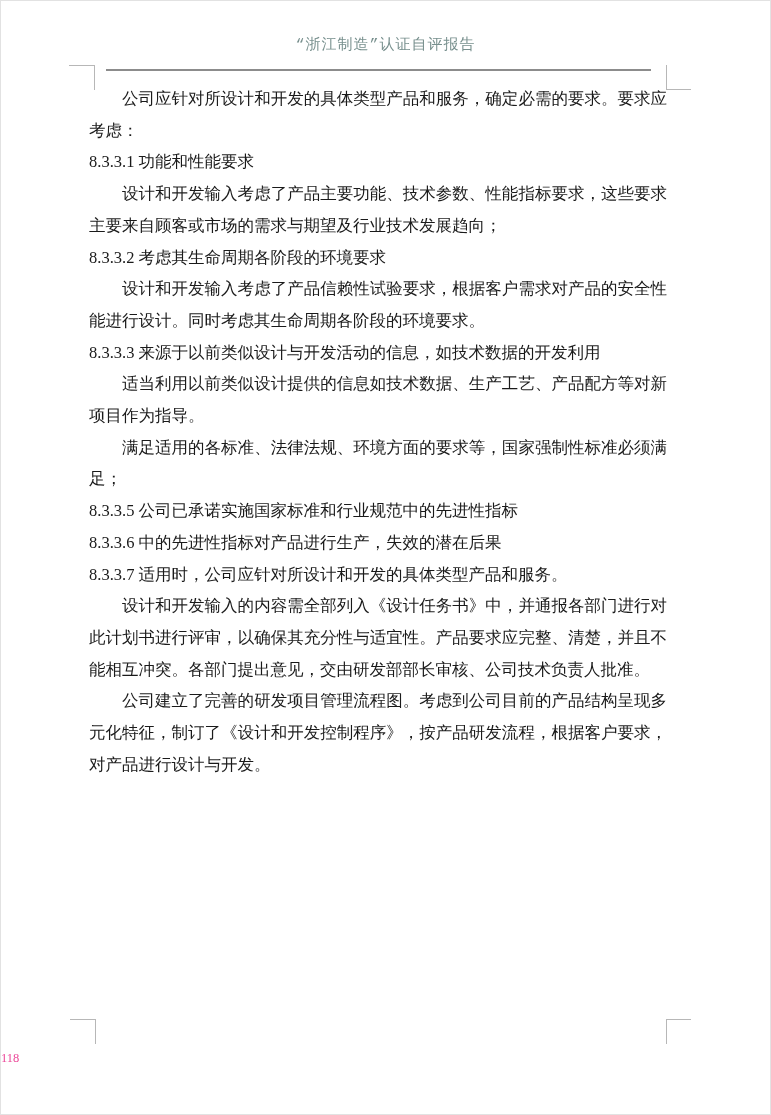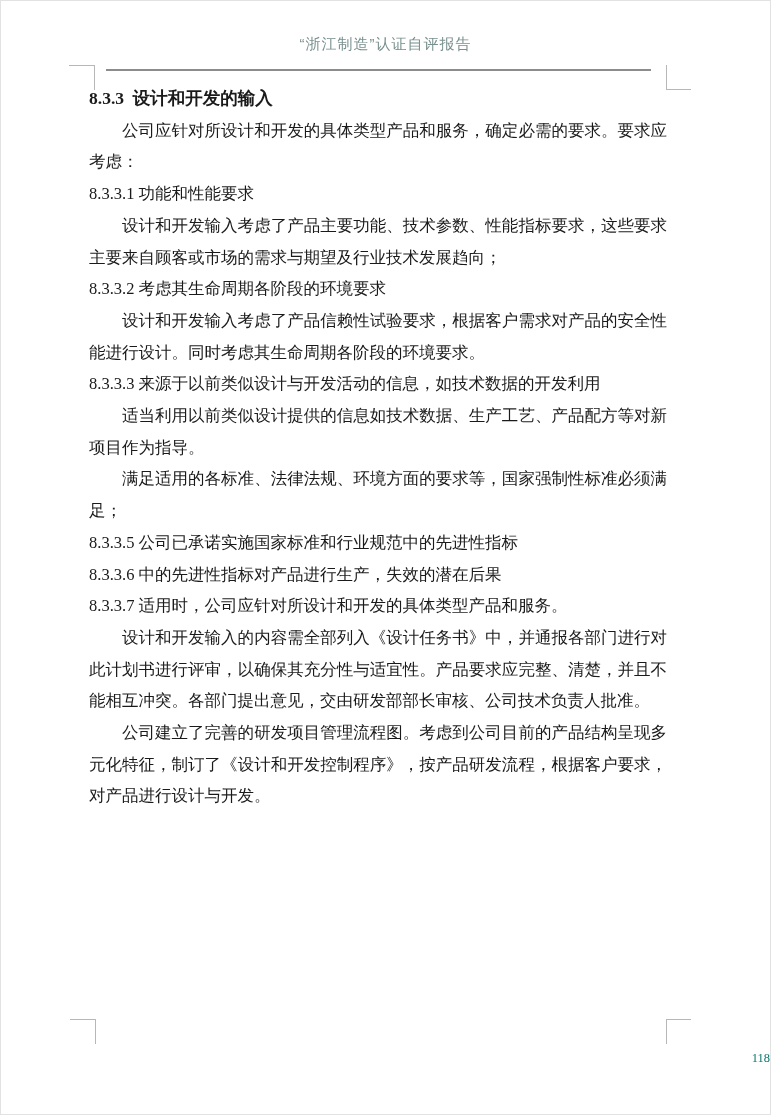--- a/index.html
+++ b/index.html
@@ -12,21 +12,21 @@
     overflow: hidden;
     font-family: "Liberation Serif", "DejaVu Serif", serif;
     color: #1a1a1a;
   }
   .header-title {
     position: absolute;
     top: 34px;
     left: 0;
     width: 100%;
     text-align: center;
-    font-family: Liberation Sans, sans-serif;
+    font-family: Liberation Mono, monospace;
     font-size: 15px;
     letter-spacing: 1px;
     color: #78908e;
   }
   .header-rule {
     position: absolute;
     top: 68px;
     left: 105px;
     width: 545px;
     border-top: 2px solid #8c8c8c;
@@ -65,41 +65,40 @@
     font-size: 17.5px !important;
     white-space: pre-wrap;
   }
   .sec { text-indent: 0; }
   .para { text-indent: 2em; }
   .footer-page-number {
     position: absolute;
     top: 1050px;
     left: 0;
     width: 100%;
-    text-align: right;
+    text-align: left;
     font-size: 12.5px;
-    color: #0f766e;
+    color: #ec4899;
     font-family: "Liberation Serif", "DejaVu Serif", serif;
   }
 </style>
 </head>
 <body>
 
 <div class="page">
 
   <div class="header-title">“浙江制造”认证自评报告</div>
   <div class="header-rule"></div>
 
   <div class="mark mark-tl"></div>
   <div class="mark mark-tr"></div>
   <div class="mark mark-bl"></div>
   <div class="mark mark-br"></div>
 
   <div class="content">
-    <p class="heading">8.3.3  设计和开发的输入</p>
     <p class="para">公司应针对所设计和开发的具体类型产品和服务，确定必需的要求。要求应考虑：</p>
     <p class="sec">8.3.3.1 功能和性能要求</p>
     <p class="para">设计和开发输入考虑了产品主要功能、技术参数、性能指标要求，这些要求主要来自顾客或市场的需求与期望及行业技术发展趋向；</p>
     <p class="sec">8.3.3.2 考虑其生命周期各阶段的环境要求</p>
     <p class="para">设计和开发输入考虑了产品信赖性试验要求，根据客户需求对产品的安全性能进行设计。同时考虑其生命周期各阶段的环境要求。</p>
     <p class="sec">8.3.3.3 来源于以前类似设计与开发活动的信息，如技术数据的开发利用</p>
     <p class="para">适当利用以前类似设计提供的信息如技术数据、生产工艺、产品配方等对新项目作为指导。</p>
     <p class="para">满足适用的各标准、法律法规、环境方面的要求等，国家强制性标准必须满足；</p>
     <p class="sec">8.3.3.5 公司已承诺实施国家标准和行业规范中的先进性指标</p>
     <p class="sec">8.3.3.6 中的先进性指标对产品进行生产，失效的潜在后果</p>

